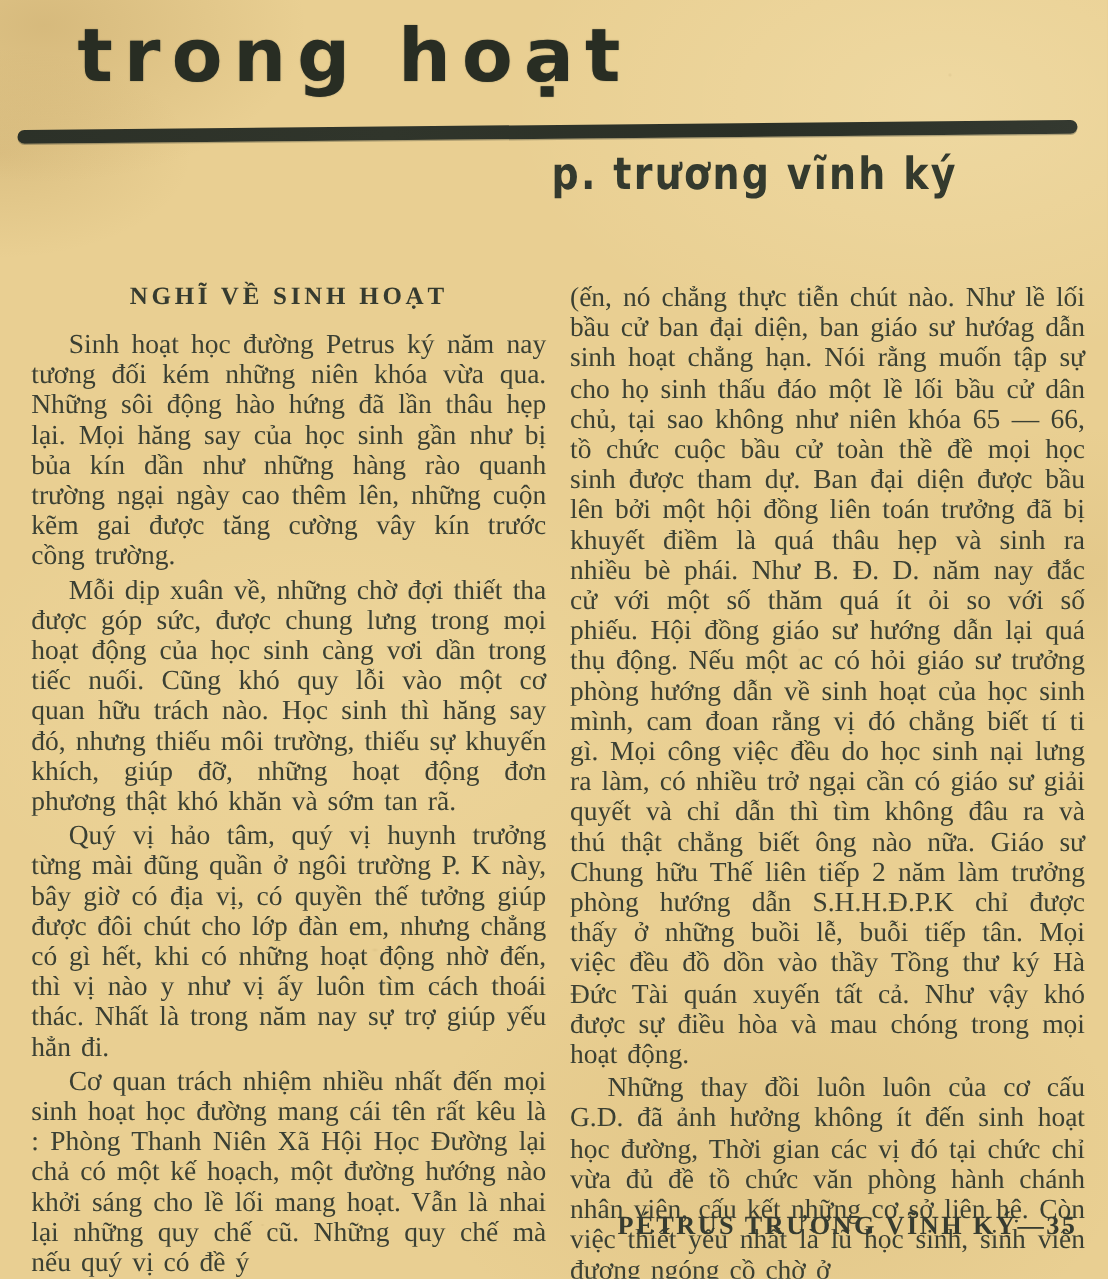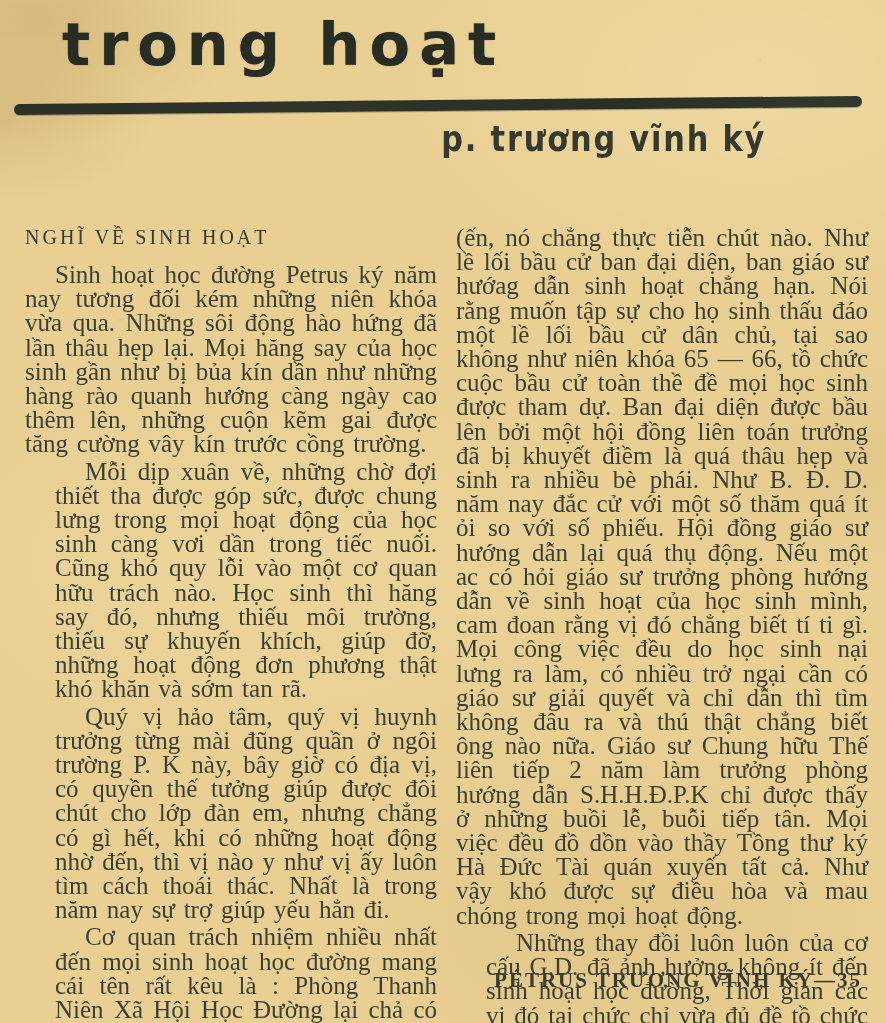--- a/index.html
+++ b/index.html
@@ -64,34 +64,34 @@
     transform:scale(.92,1.08);transform-origin:right top;
   }
 
   .columns{
     position:absolute;left:25px;top:226px;width:843px;
     display:flex;gap:19px;
   }
   .column{width:412px;}
 
   .article-heading{
-    text-align:left;
-    font-size:20px;font-weight:normal;letter-spacing:3px;
+    text-align:center;
+    font-size:20px;font-weight:bold;letter-spacing:3px;
     color:#363b2f;
     margin-bottom:14px;
   }
 
   .column p{
-    font-size:25px;line-height:24.2px;
+    font-size:22px;line-height:24.2px;
     text-align:justify;
     word-spacing:2.5px;
     text-indent:30px;
     color:var(--ink);
   }
-  .column p + p{margin-top:3px;margin-left:30px;}
+  .column p + p{margin-top:3px;}
   .column p.no-indent{text-indent:0;}
 
   .page-footer{
     position:absolute;right:24px;top:968px;
     font-size:21px;font-weight:bold;letter-spacing:2px;
     color:#373c30;
   }
 </style>
 </head>
 <body>
@@ -101,21 +101,21 @@
 
 <header>
   <div class="masthead-title">trong hoạt</div>
   <div class="masthead-rule"></div>
   <div class="byline">p. trương vĩnh ký</div>
 </header>
 
 <main class="columns">
   <section class="column">
     <h2 class="article-heading">NGHĨ VỀ SINH HOẠT</h2>
-    <p>Sinh hoạt học đường Petrus ký năm nay tương đối kém những niên khóa vừa qua. Những sôi động hào hứng đã lần thâu hẹp lại. Mọi hăng say của học sinh gần như bị bủa kín dần như những hàng rào quanh hướng càng ngày cao thêm lên, những cuộn kẽm gai được tăng cường vây kín trước cồng trường.</p>
+    <p>Sinh hoạt học đường Petrus ký năm nay tương đối kém những niên khóa vừa qua. Những sôi động hào hứng đã lần thâu hẹp lại. Mọi hăng say của học sinh gần như bị bủa kín dần như những hàng rào quanh trường ngại ngày cao thêm lên, những cuộn kẽm gai được tăng cường vây kín trước cồng trường.</p>
     <p>Mỗi dịp xuân về, những chờ đợi thiết tha được góp sức, được chung lưng trong mọi hoạt động của học sinh càng vơi dần trong tiếc nuối. Cũng khó quy lỗi vào một cơ quan hữu trách nào. Học sinh thì hăng say đó, nhưng thiếu môi trường, thiếu sự khuyến khích, giúp đỡ, những hoạt động đơn phương thật khó khăn và sớm tan rã.</p>
     <p>Quý vị hảo tâm, quý vị huynh trưởng từng mài đũng quần ở ngôi trường P. K này, bây giờ có địa vị, có quyền thế tưởng giúp được đôi chút cho lớp đàn em, nhưng chẳng có gì hết, khi có những hoạt động nhờ đến, thì vị nào y như vị ấy luôn tìm cách thoái thác. Nhất là trong năm nay sự trợ giúp yếu hẳn đi.</p>
     <p>Cơ quan trách nhiệm nhiều nhất đến mọi sinh hoạt học đường mang cái tên rất kêu là : Phòng Thanh Niên Xã Hội Học Đường lại chả có một kế hoạch, một đường hướng nào khởi sáng cho lề lối mang hoạt. Vẫn là nhai lại những quy chế cũ. Những quy chế mà nếu quý vị có đề ý</p>
   </section>
 
   <section class="column">
     <p class="no-indent">(ến, nó chẳng thực tiễn chút nào. Như lề lối bầu cử ban đại diện, ban giáo sư hướag dẫn sinh hoạt chẳng hạn. Nói rằng muốn tập sự cho họ sinh thấu đáo một lề lối bầu cử dân chủ, tại sao không như niên khóa 65 — 66, tồ chức cuộc bầu cử toàn thề đề mọi học sinh được tham dự. Ban đại diện được bầu lên bởi một hội đồng liên toán trưởng đã bị khuyết điềm là quá thâu hẹp và sinh ra nhiều bè phái. Như B. Đ. D. năm nay đắc cử với một số thăm quá ít ỏi so với số phiếu. Hội đồng giáo sư hướng dẫn lại quá thụ động. Nếu một ac có hỏi giáo sư trưởng phòng hướng dẫn về sinh hoạt của học sinh mình, cam đoan rằng vị đó chẳng biết tí ti gì. Mọi công việc đều do học sinh nại lưng ra làm, có nhiều trở ngại cần có giáo sư giải quyết và chỉ dẫn thì tìm không đâu ra và thú thật chẳng biết ông nào nữa. Giáo sư Chung hữu Thế liên tiếp 2 năm làm trưởng phòng hướng dẫn S.H.H.Đ.P.K chỉ được thấy ở những buồi lễ, buỗi tiếp tân. Mọi việc đều đồ dồn vào thầy Tồng thư ký Hà Đức Tài quán xuyến tất cả. Như vậy khó được sự điều hòa và mau chóng trong mọi hoạt động.</p>
     <p>Những thay đồi luôn luôn của cơ cấu G.D. đã ảnh hưởng không ít đến sinh hoạt học đường, Thời gian các vị đó tại chức chỉ vừa đủ đề tồ chức văn phòng hành chánh nhân viên, cấu kết những cơ sở liên hệ. Còn việc thiết yếu nhất là lũ học sinh, sinh viên đương ngóng cồ chờ ở</p>
   </section>
 </main>

